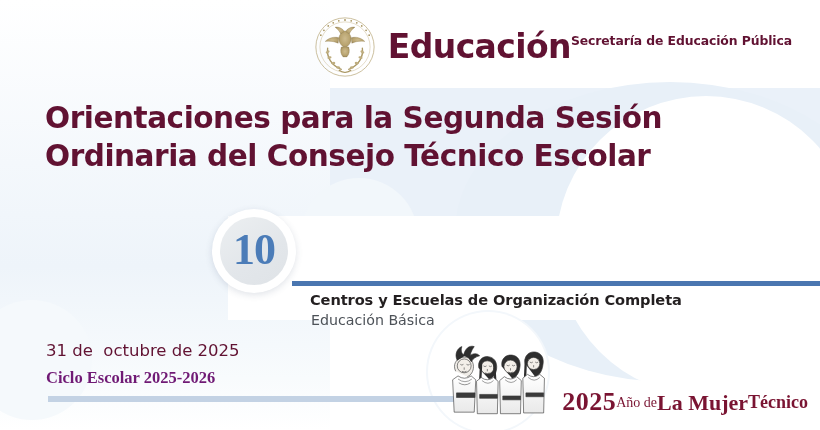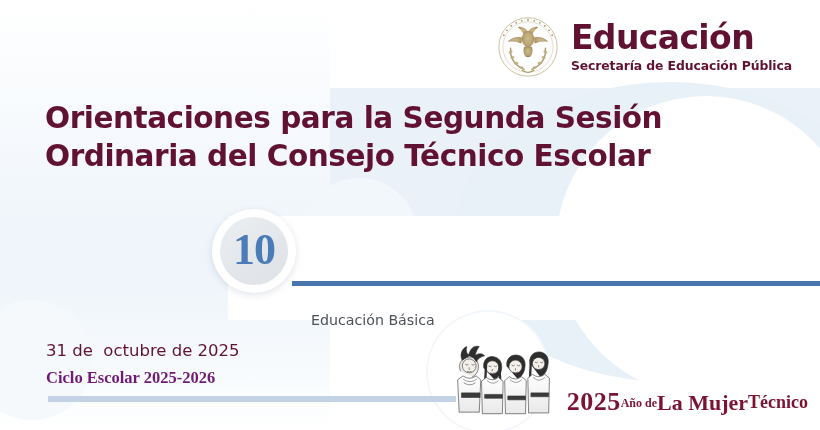--- a/index.html
+++ b/index.html
@@ -72,21 +72,21 @@
     left:228px;top:216px;width:470px;height:104px;
     background:#ffffff;
   }
 
   
   .sep-logo{
     position:absolute;right:28px;top:16px;
     display:flex;align-items:center;gap:12px;
   }
   .sep-shield{width:62px;height:62px;flex:0 0 auto;}
-  .sep-words{display:flex;flex-direction:column;justify-content:center;}
+  .sep-words{display:flex;flex-direction:row;justify-content:center;}
   .sep-title{
     font-family:"DejaVu Sans",sans-serif;
     font-size:33px;font-weight:700;color:#611232;
     letter-spacing:-0.6px;line-height:1.02;
   }
   .sep-sub{
     font-family:"DejaVu Sans",sans-serif;
     font-size:12.4px;font-weight:700;color:#611232;
     letter-spacing:-0.1px;margin-top:3px;
   }
@@ -166,21 +166,21 @@
     position:absolute;right:12px;top:340px;
     display:flex;align-items:flex-end;gap:6px;
   }
   .year-art{width:108px;height:78px;flex:0 0 auto;}
   .year-words{
     display:flex;align-items:center;
     font-family:"Liberation Serif","DejaVu Serif",serif;
     color:#7a1432;line-height:1;padding-bottom:3px;
   }
   .year-2025{font-size:26px;font-weight:700;letter-spacing:.5px;}
-  .year-anode{font-size:12px;font-weight:700;margin-top:2px;}
+  .year-anode{font-size:14px;font-weight:400;margin-top:2px;}
   .year-mujer{font-size:22px;font-weight:700;margin-top:1px;}
   .year-indi{font-size:18px;font-weight:700;margin-top:0px;}
 </style>
 </head>
 <body>
 
 <div id="slide">
 
   <div class="bg-layer bg-left-wash"></div>
   <div class="bg-layer bg-top-band"></div>
@@ -257,20 +257,21 @@
   </div>
 
   <div class="badge">
     <div class="badge-inner">
       <span class="badge-num">10</span>
     </div>
   </div>
 
   <div class="rule-blue"></div>
 
+  <div class="sub-bold">Centros y Escuelas de Organización Completa</div>
   <div class="sub-light">Educación Básica</div>
 
   <div class="date-line">31 de  octubre de 2025</div>
   <div class="cycle-line">Ciclo Escolar 2025-2026</div>
   <div class="rule-grey"></div>
 
   <div class="year-logo">
     <svg class="year-art" viewBox="0 0 140 100">
       <defs>
         <linearGradient id="cloth" x1="0" y1="0" x2="0" y2="1">

